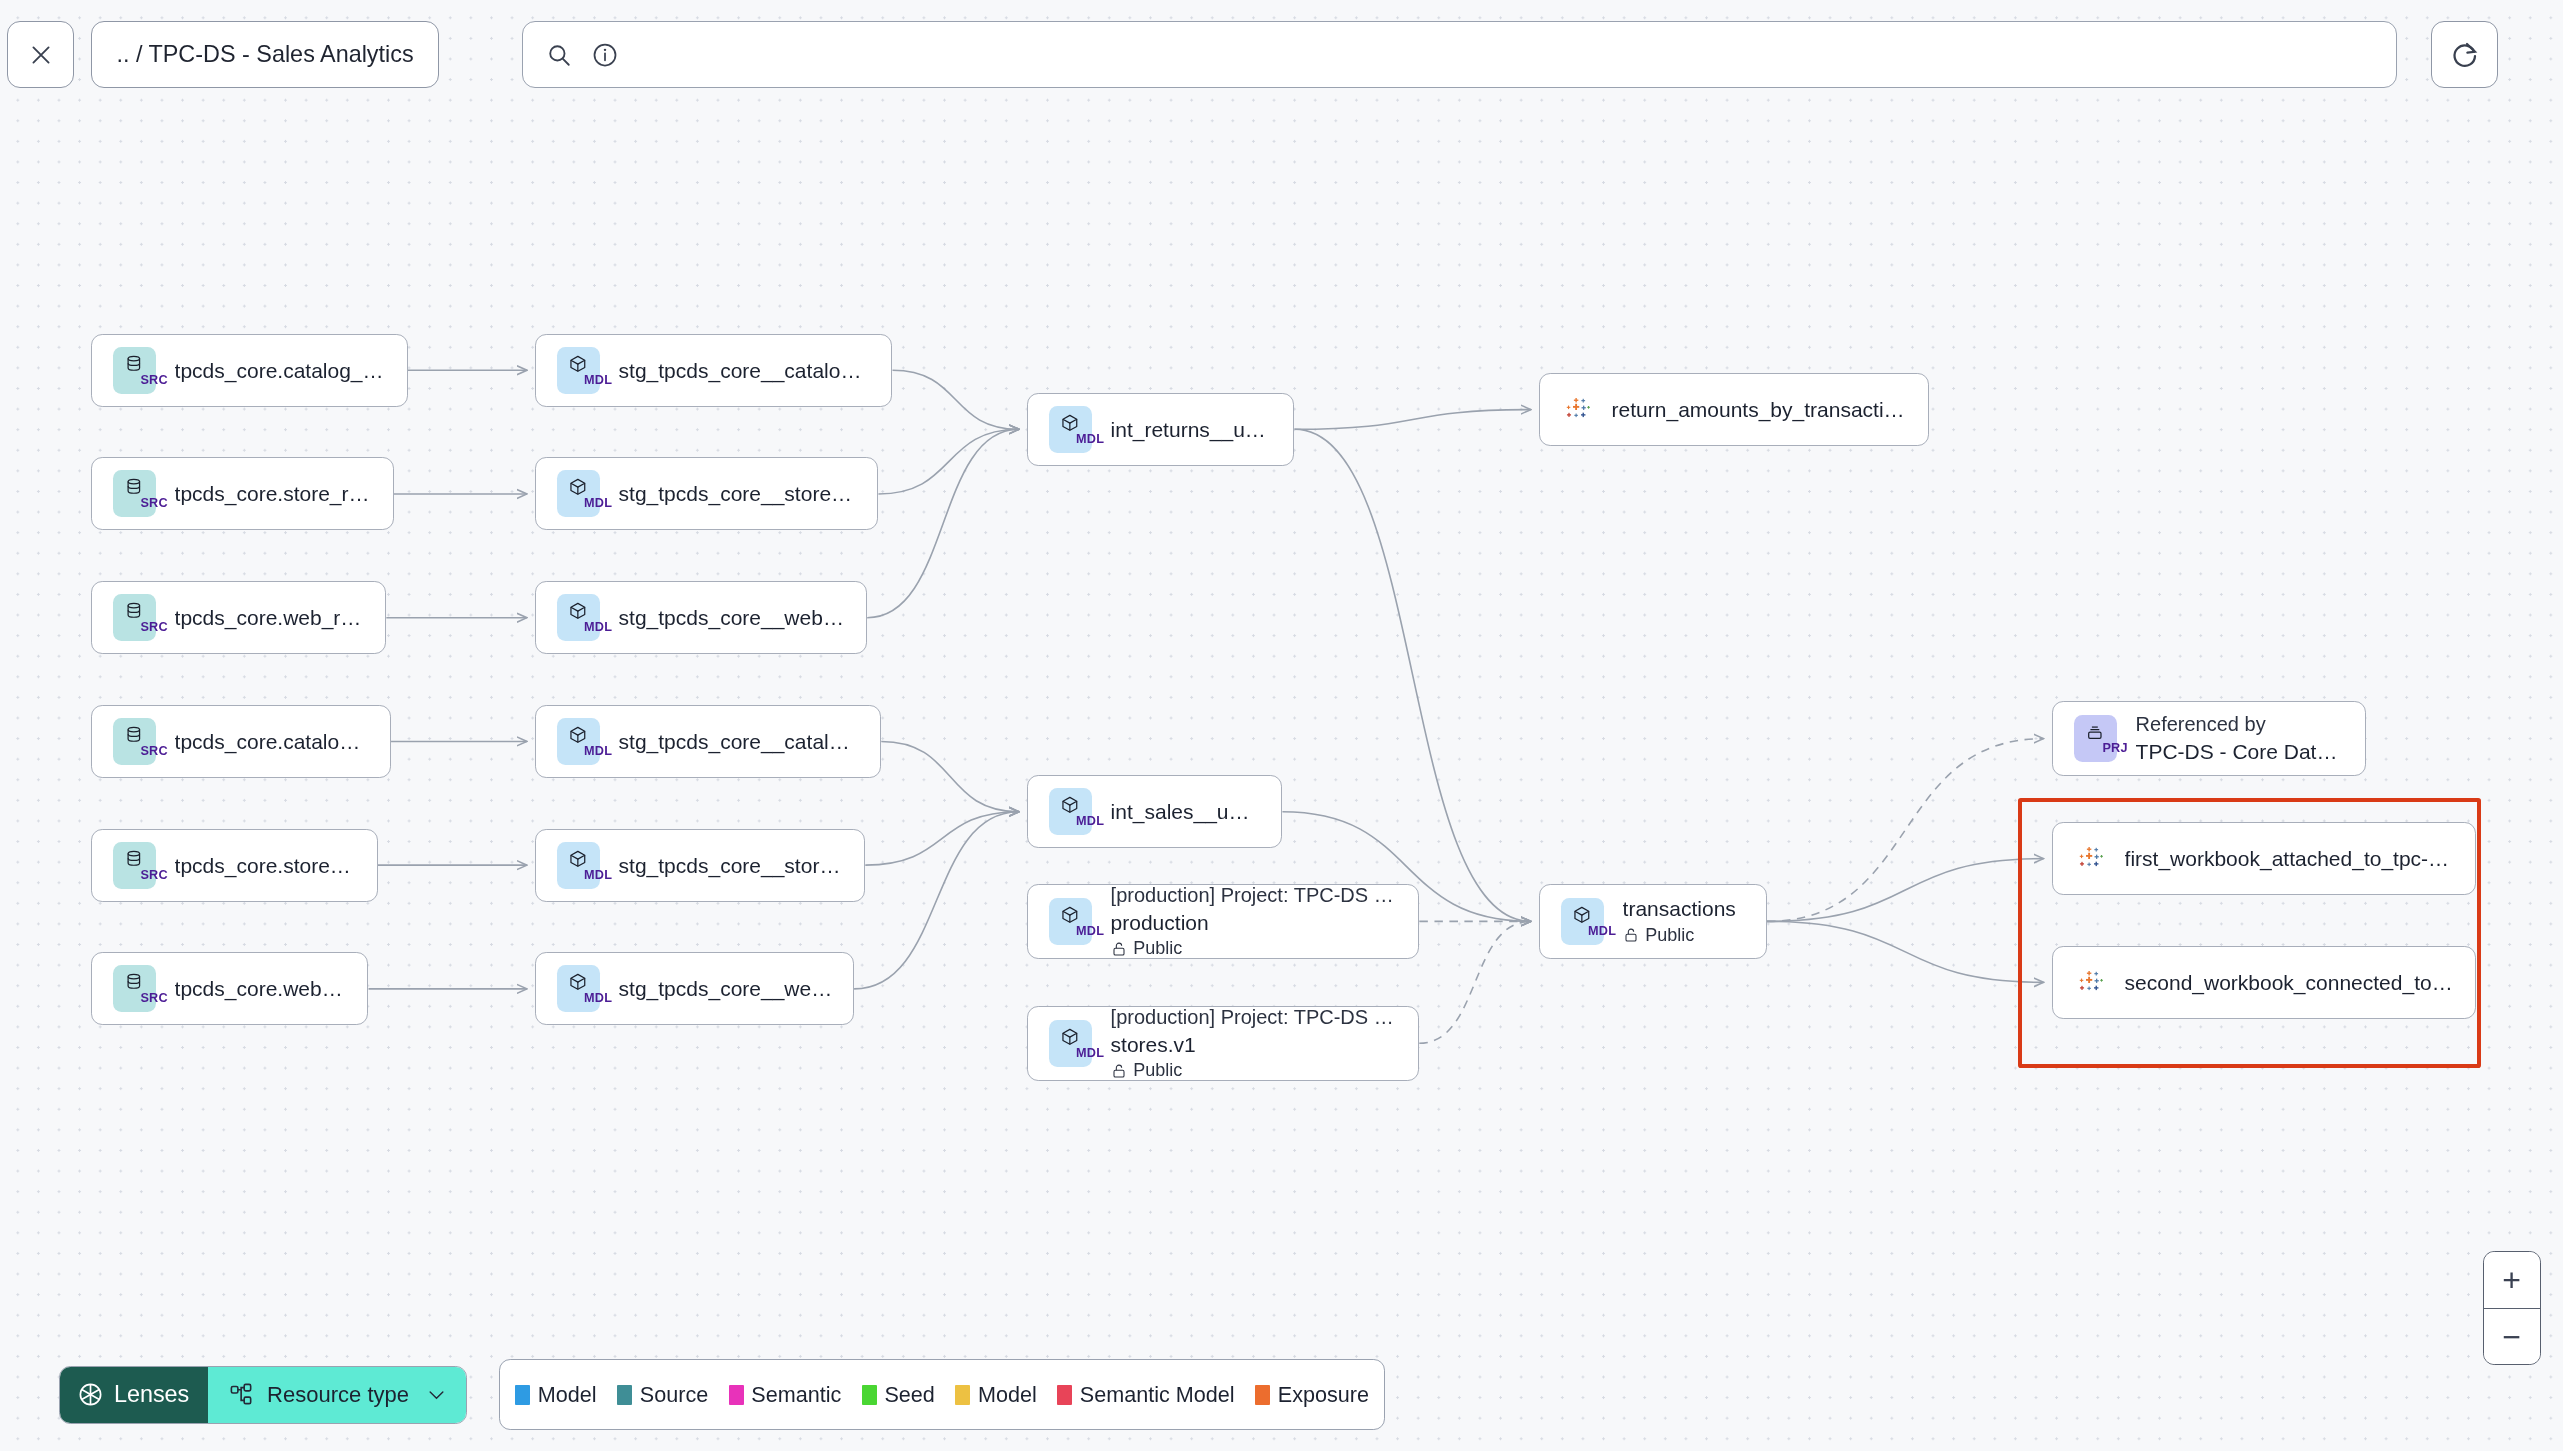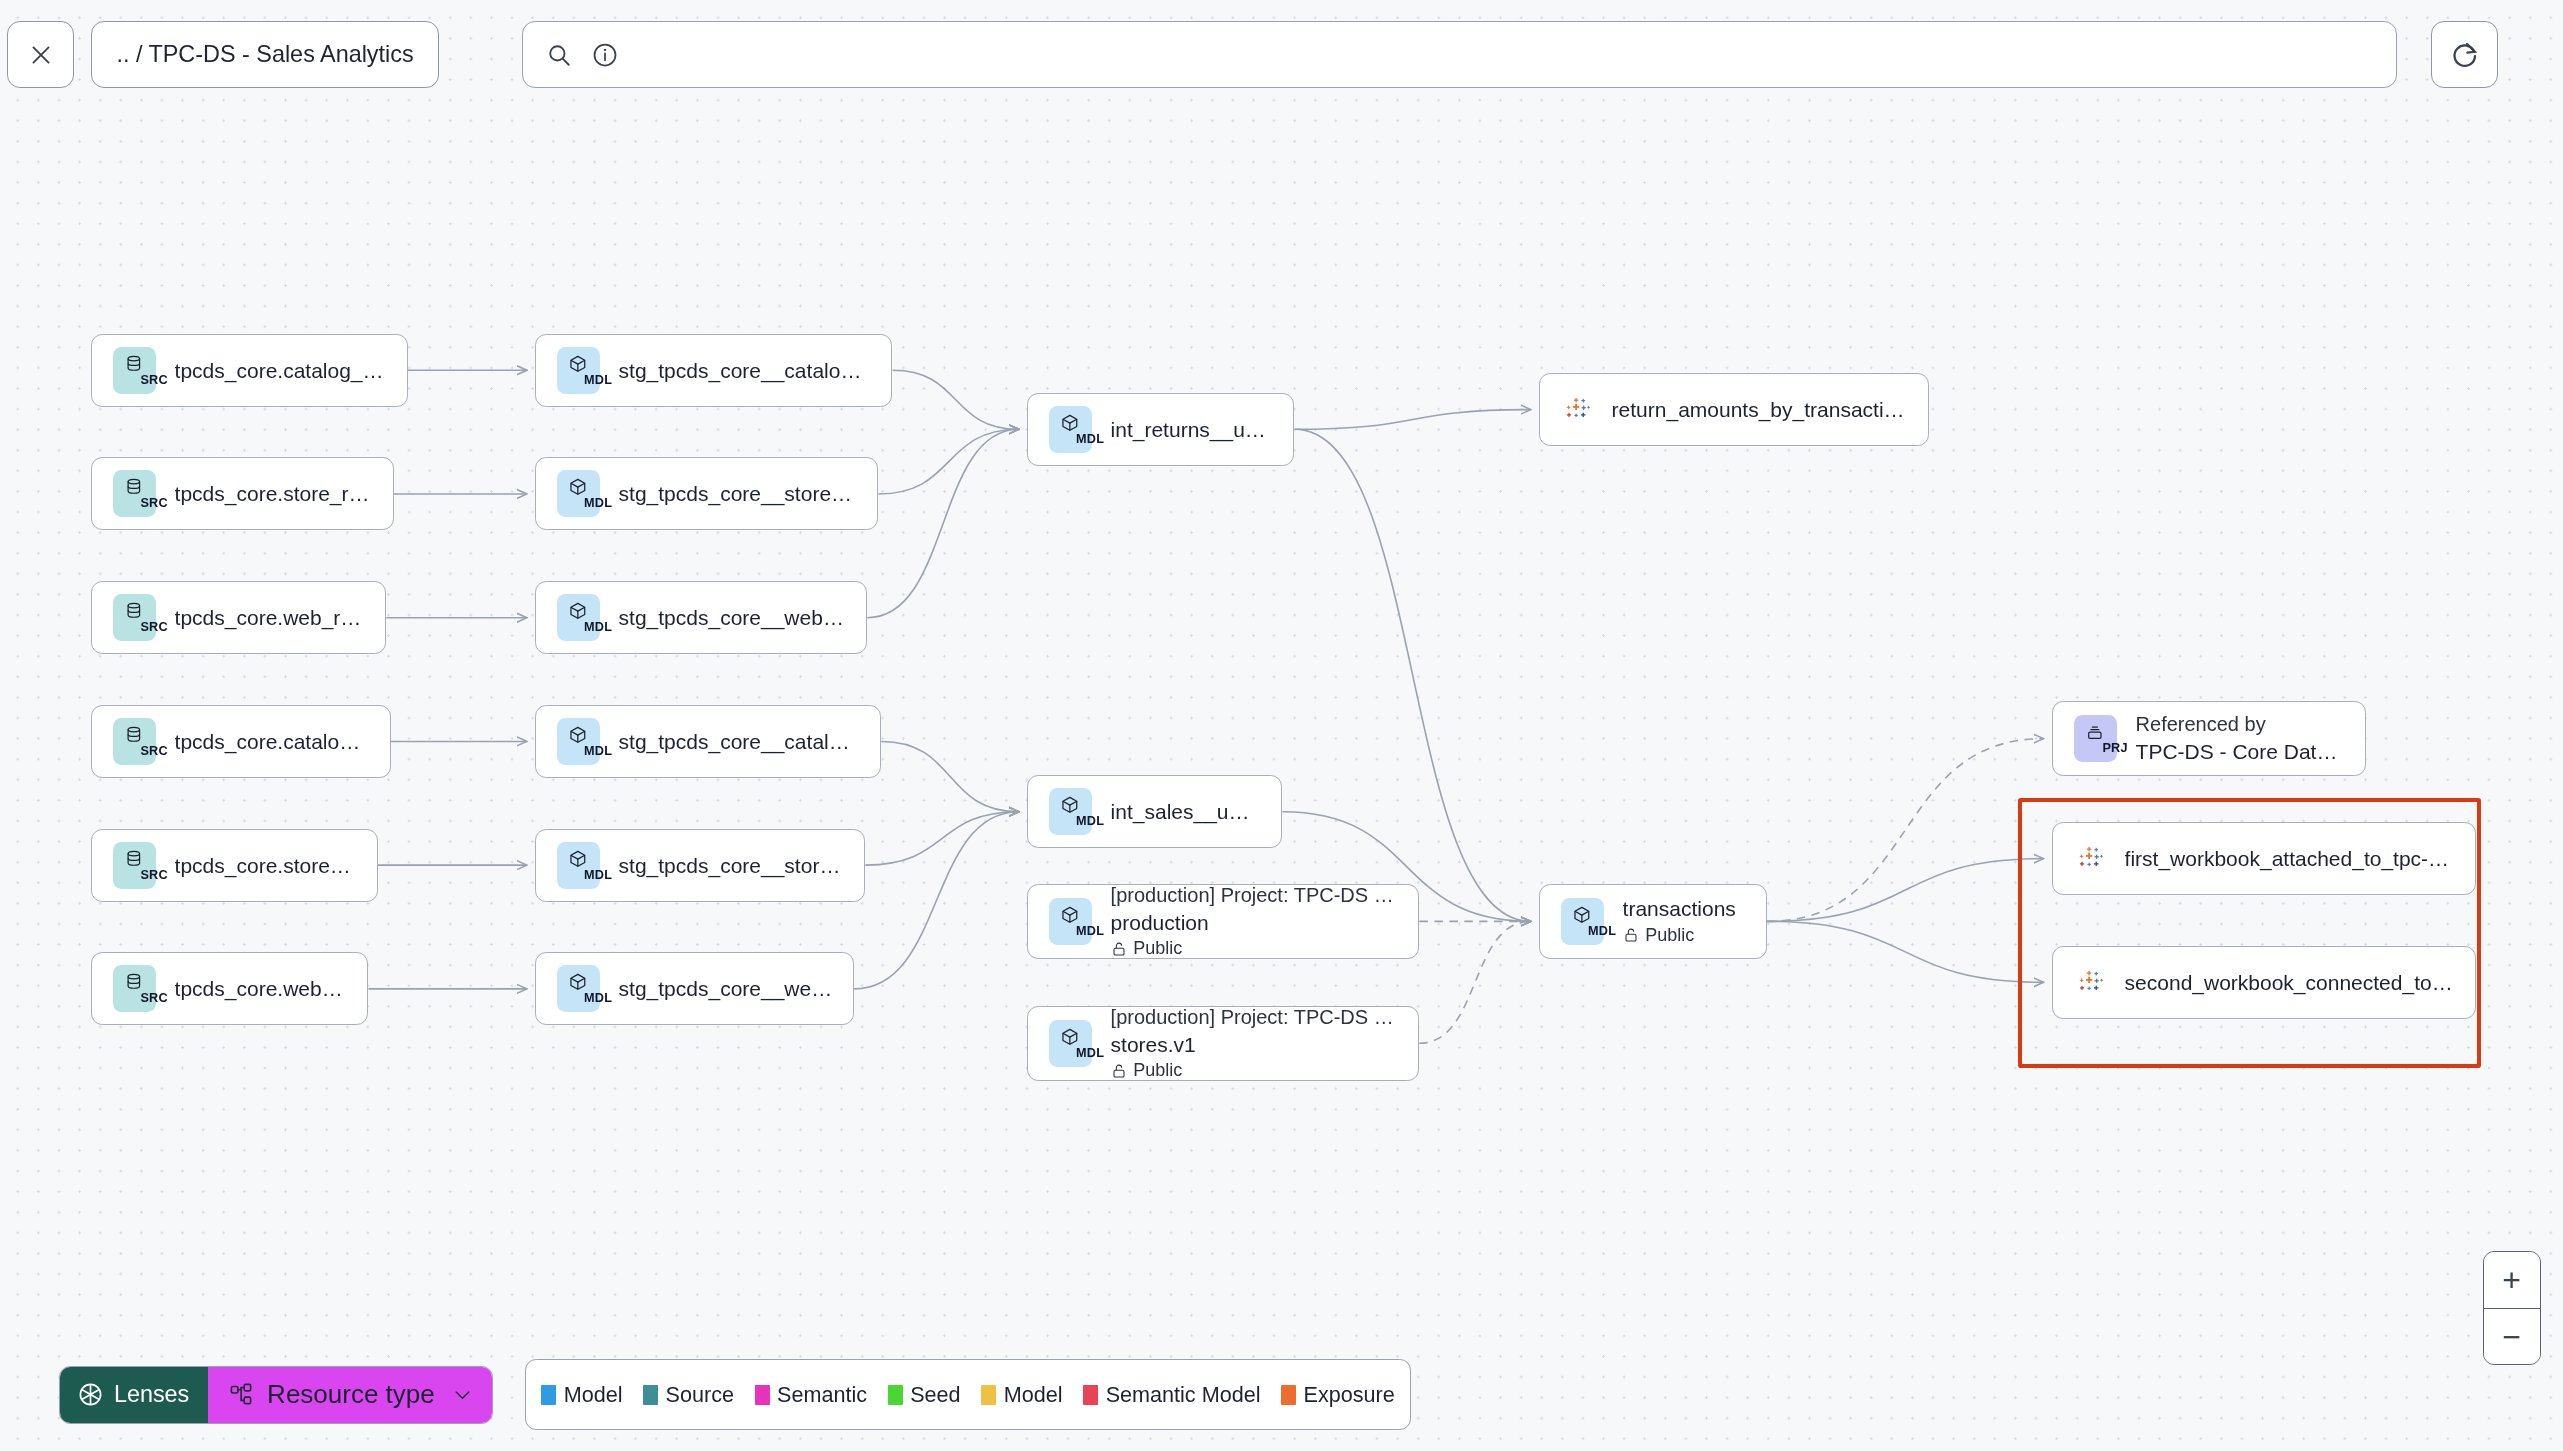--- a/index.html
+++ b/index.html
@@ -98,21 +98,21 @@
     display: flex; flex-direction: column;
     align-items: center; justify-content: center;
     gap: 0px; flex: none;
   }
   .badge.src { background: #b9e3e3; }
   .badge.mdl { background: #c5e4f8; }
   .badge.prj { background: #c5c8f6; }
   .badge .g { width: 19.7px; height: 19.7px; }
   .badge .tag {
     font-size: 12.7px; font-weight: 600; letter-spacing: 0.2px;
-    color: #0f172a; line-height: 1; margin-top: 0.9px; margin-left: 40px;
+    color: #4c1d95; line-height: 1; margin-top: 0.9px; margin-left: 40px;
   }
   .node .body { display: flex; flex-direction: column; min-width: 0; gap: 3.7px; }
   .node .title {
     font-size: 21px; color: #1c2230;
     white-space: nowrap; overflow: hidden; text-overflow: ellipsis;
   }
   .node .sub {
     font-size: 20px; color: #2c3240;
     white-space: nowrap; overflow: hidden; text-overflow: ellipsis;
   }
@@ -173,25 +173,25 @@
   .lens-btn {
     background: #1d5b50;
     color: #ffffff;
     display: flex; align-items: center; gap: 10.3px;
     padding: 0 19px 0 17px;
     font-size: 23.4px;
     cursor: pointer;
   }
   .lens-btn svg { width: 27px; height: 27px; }
   .restype-btn {
-    background: #d946ef;
+    background: #5eead4;
     color: #1c2230;
     display: flex; align-items: center; gap: 12.2px;
     padding: 0 20.6px;
-    font-size: 26px;
+    font-size: 22px;
     cursor: pointer;
   }
   .restype-btn .rt-icon { width: 26px; height: 26px; }
   .restype-btn .chev { width: 19px; height: 12.2px; margin-left: 5.6px; }
   .legend {
     height: 71px;
     background: #ffffff;
     border: 1.4px solid #9aa2b0;
     border-radius: 11.2px;
     display: flex; align-items: center;

